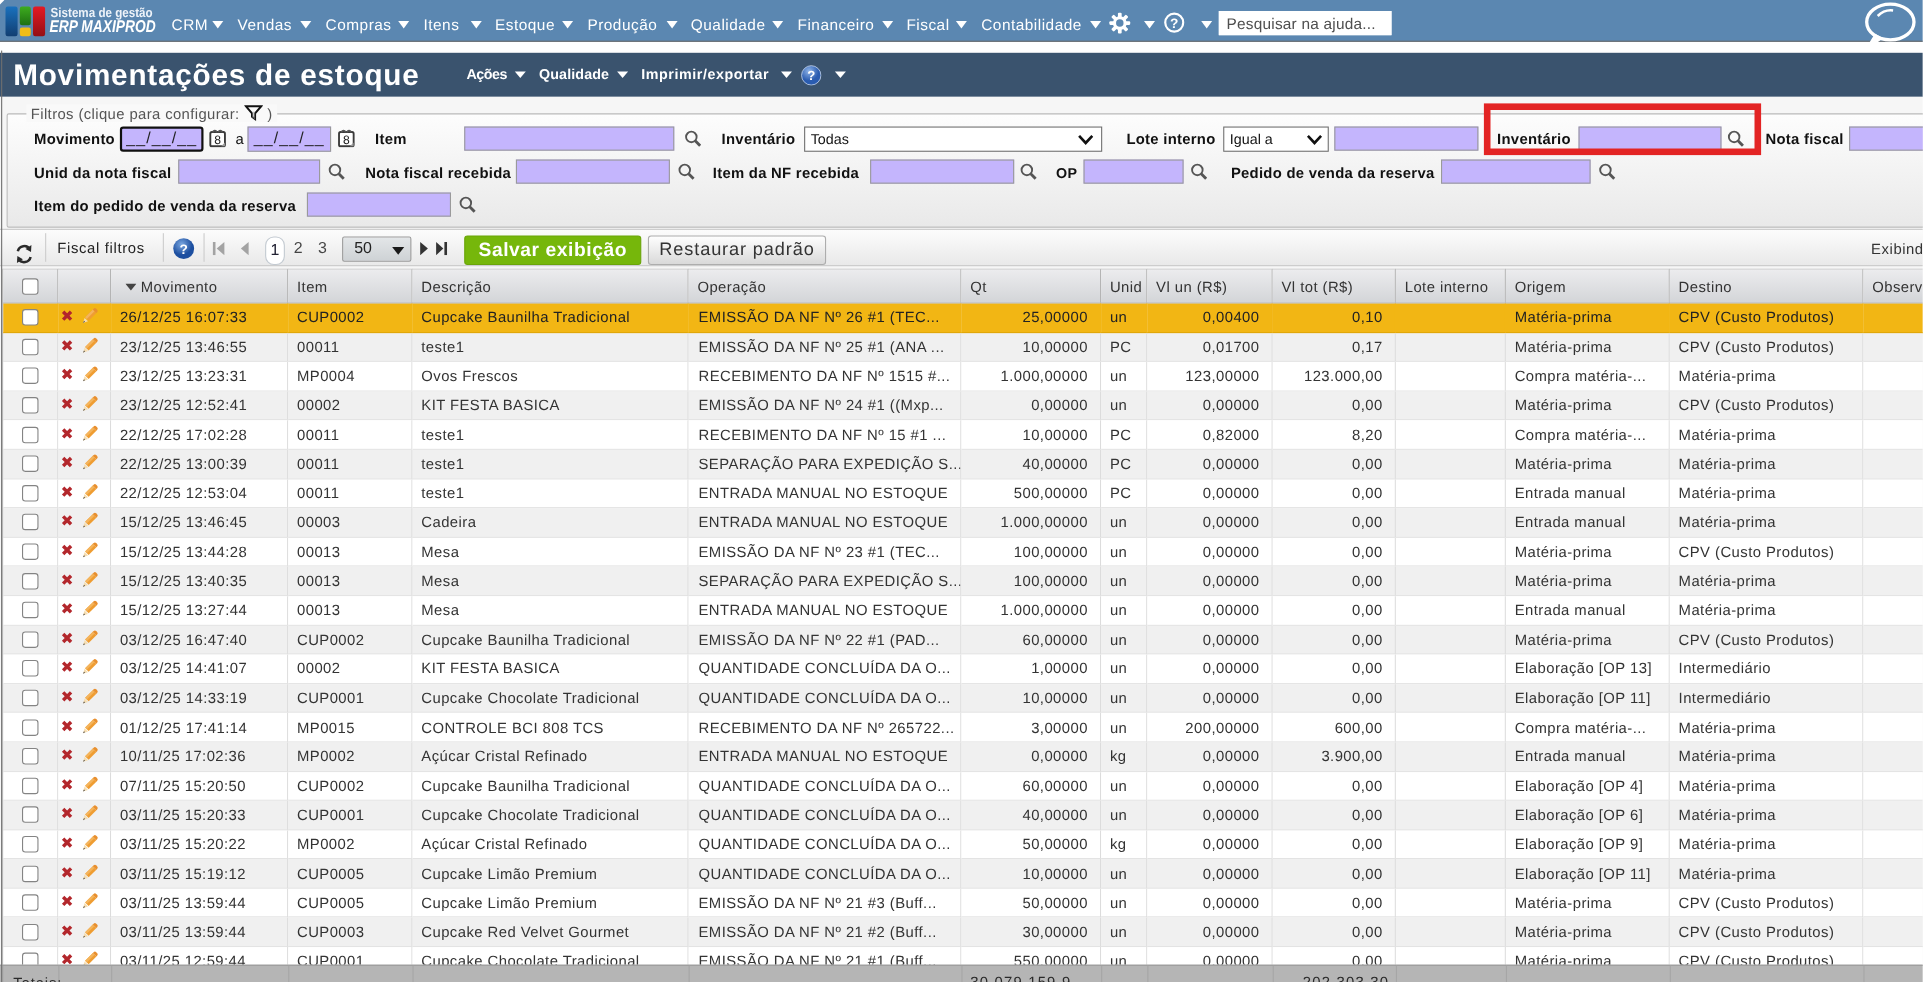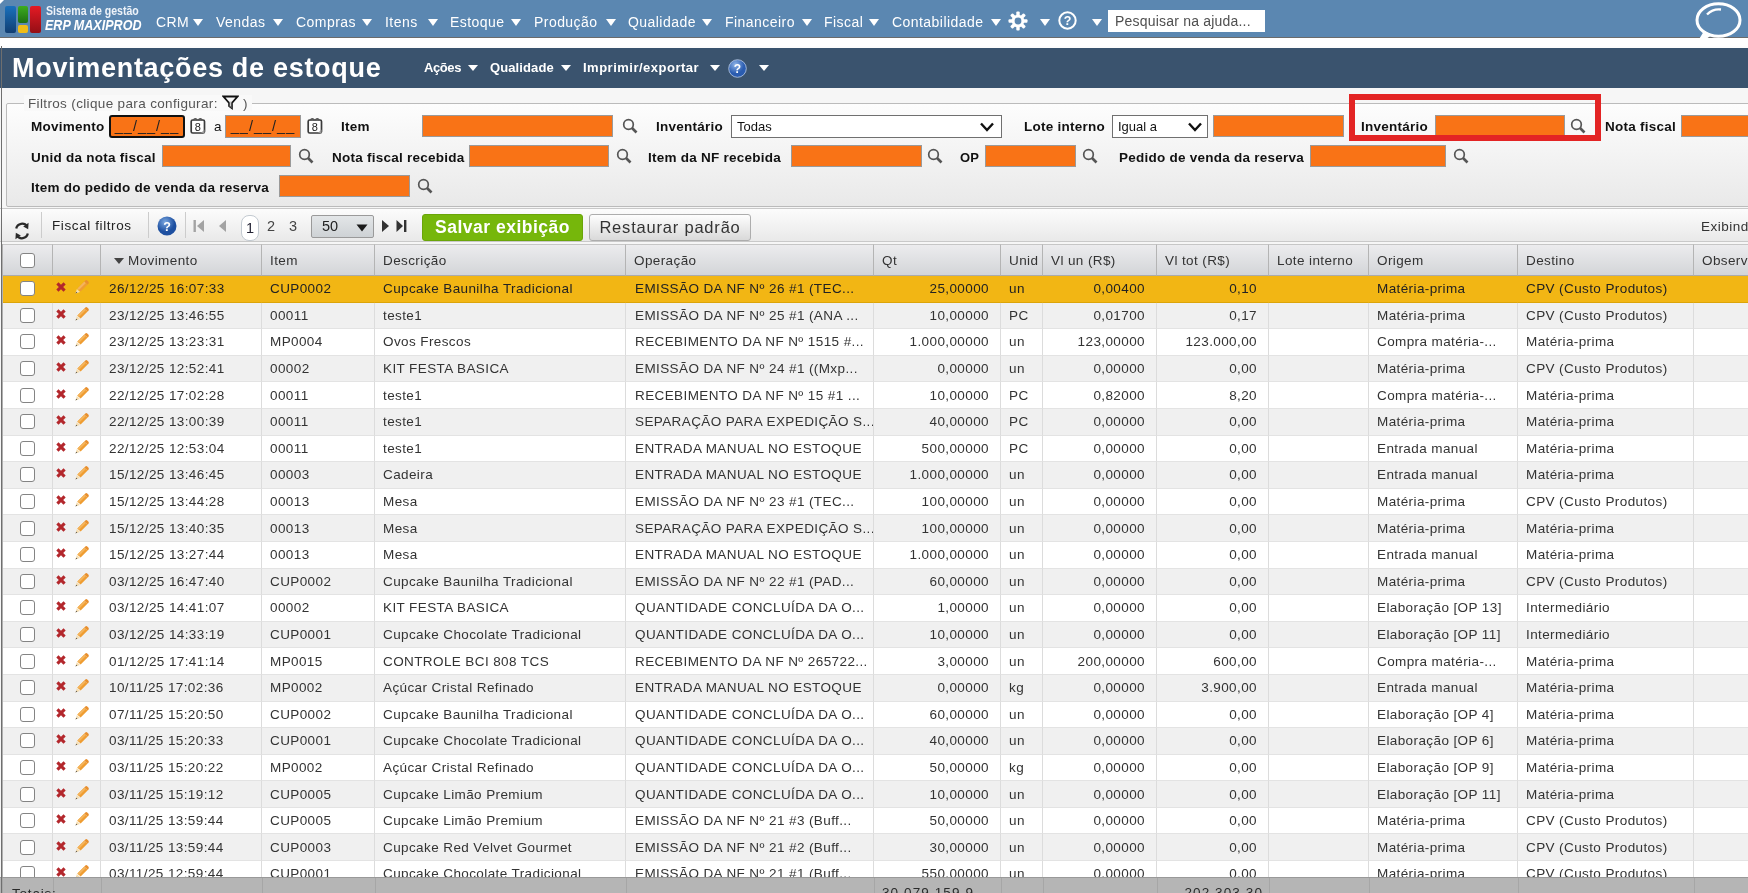--- a/index.html
+++ b/index.html
@@ -17,21 +17,21 @@
 #whiteline{position:absolute;left:0;top:46px;width:1748px;height:2px;background:#fdfdfd}
 #titlebar{position:absolute;left:0;top:48px;width:1748px;height:40px;background:#3a536e}
 #title{position:absolute;left:12px;top:5px;color:#fff;font-size:27px;font-weight:bold;letter-spacing:0.7px;white-space:nowrap}
 #titlebar .tmenu{position:absolute;top:0;height:40px;line-height:40px;color:#fff;font-size:13px;font-weight:bold}
 #titlebar .tri{border-left-width:5px;border-right-width:5px;border-top-width:6px;top:17px}
 
 #content{position:absolute;left:0;top:88px;width:1748px;height:805px;background:#f6f6f6}
 #fieldset{position:absolute;left:6px;top:103px;width:1790px;height:104px;border:1px solid #bbb;border-radius:2px;background:linear-gradient(#fdfdfd,#e9e9e9)}
 #legend{position:absolute;left:24px;top:95px;background:#f9f9f9;padding:0 4px;color:#555;font-size:13.5px;letter-spacing:0.35px}
 .flabel{position:absolute;font-size:13.5px;color:#111;white-space:nowrap;font-weight:bold;letter-spacing:0.25px}
-.finput{position:absolute;height:22px;border:1px solid #9a9a9a;background:#f97316}
+.finput{position:absolute;height:22px;border:1px solid #9a9a9a;background:#c4b5fd}
 .fselect{position:absolute;height:23px;border:1px solid #707070;background:#fff;font-size:13px;color:#111;line-height:21px;padding-left:5px}
 
 .mag{position:absolute;width:16px;height:16px}
 
 #redbox{position:absolute;left:1349px;top:94px;width:252px;height:47px;border:6px solid #e32424;z-index:50}
 
 #toolbar{position:absolute;left:0;top:208px;width:1748px;height:34px;background:linear-gradient(#fcfcfc,#e9e9e9);border-top:1px solid #c9c9c9;border-bottom:1px solid #c9c9c9}
 #toolbar .sep{position:absolute;top:3px;width:1px;height:26px;background:#ccc}
 .tbtxt{position:absolute;font-size:13.5px;color:#222;top:9px;letter-spacing:0.6px}
 #btn-save{position:absolute;left:422px;top:214px;width:161px;height:27px;background:#76b70b;border:1px solid #6aa509;border-radius:3px;color:#fff;font-weight:bold;font-size:17.5px;text-align:center;line-height:25px;z-index:5;letter-spacing:0.5px}

